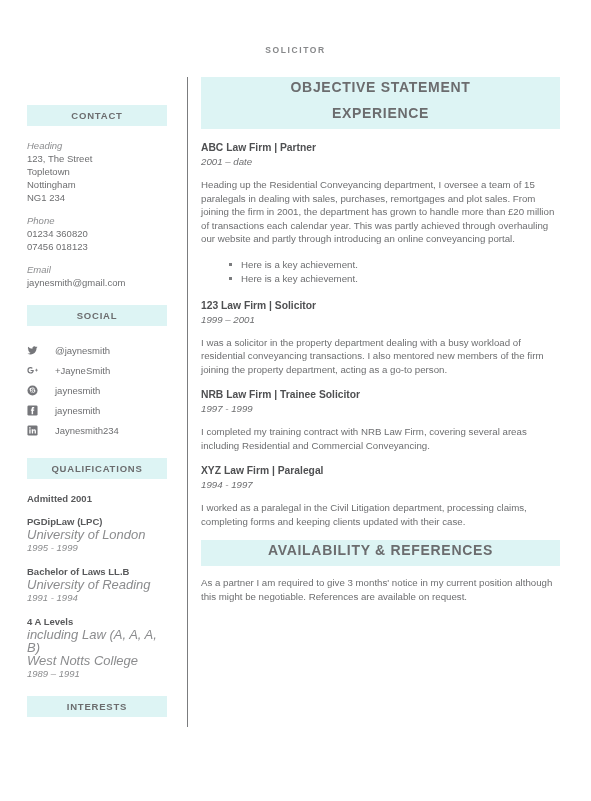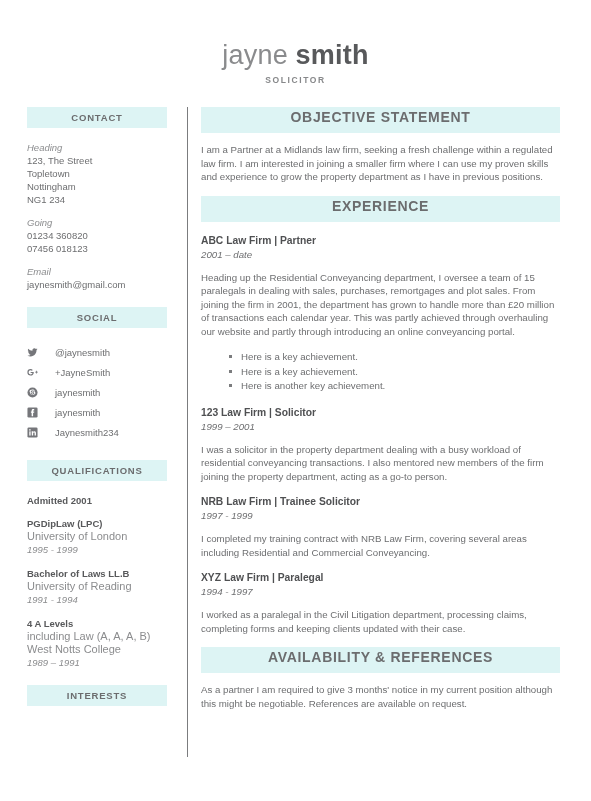--- a/index.html
+++ b/index.html
@@ -54,20 +54,21 @@
   
   .columns {
     display: flex;
     margin-top: 22px;
     align-items: flex-start;
   }
   .sidebar {
     width: 140px;
     margin-left: 27px;
     flex: none;
+    margin-top: 28px;
   }
   .divider {
     width: 1px;
     align-self: stretch;
     background: #7b7c7e;
     margin-left: 20px;
     height: 650px;
     flex: none;
   }
   .main {
@@ -141,23 +142,24 @@
 
   
   .qual-block { margin-bottom: 11px; }
   .qual-title {
     font-size: 9.5px;
     font-weight: 700;
     color: #58595b;
     line-height: 13px;
   }
   .qual-sub {
-    font-size: 11px;
+    font-size: 13px;
     color: #8b8c8e;
     line-height: 13px;
+    font-style: italic;
   }
   .qual-date {
     font-size: 9.5px;
     font-style: italic;
     color: #8b8c8e;
     line-height: 13px;
   }
 
   .interest-line {
     font-size: 9.5px;
@@ -206,39 +208,36 @@
     height: 3px;
     background: #7b7c7e;
   }
 </style>
 </head>
 <body>
 
 <div class="page">
 
   <div class="header">
-    <div class="name">
-      <span class="first">jayne</span><span>&nbsp;</span><span class="last">smith</span>
-    </div>
     <div class="jobtitle">SOLICITOR</div>
   </div>
 
   <div class="columns">
 
     <div class="sidebar">
 
       <div class="bar">CONTACT</div>
       <div class="side-block">
         <div class="label">Heading</div>
         <div class="side-line">123, The Street</div>
         <div class="side-line">Topletown</div>
         <div class="side-line">Nottingham</div>
         <div class="side-line">NG1 234</div>
         <div class="gap"></div>
-        <div class="label">Going</div>
+        <div class="label">Phone</div>
         <div class="side-line">01234 360820</div>
         <div class="side-line">07456 018123</div>
         <div class="gap"></div>
         <div class="label">Email</div>
         <div class="side-line">jaynesmith@gmail.com</div>
       </div>
 
       <div class="bar">SOCIAL</div>
       <div class="social-list">
 
@@ -323,32 +322,30 @@
 
       <div class="bar">INTERESTS</div>
 
     </div>
 
     <div class="divider"></div>
 
     <div class="main">
 
       <div class="bar">OBJECTIVE STATEMENT</div>
-      <div class="para">I am a Partner at a Midlands law firm, seeking a fresh challenge within a regulated law firm. I am interested in joining a smaller firm where I can use my proven skills and experience to grow the property department as I have in previous positions.</div>
 
       <div class="bar">EXPERIENCE</div>
 
       <div>
         <div class="job-title">ABC Law Firm | Partner</div>
         <div class="job-date">2001 – date</div>
         <div class="para">Heading up the Residential Conveyancing department, I oversee a team of 15 paralegals in dealing with sales, purchases, remortgages and plot sales. From joining the firm in 2001, the department has grown to handle more than £20 million of transactions each calendar year. This was partly achieved through overhauling our website and partly through introducing an online conveyancing portal.</div>
         <ul class="bullets">
           <li>Here is a key achievement.</li>
           <li>Here is a key achievement.</li>
-          <li>Here is another key achievement.</li>
         </ul>
       </div>
 
       <div>
         <div class="job-title">123 Law Firm | Solicitor</div>
         <div class="job-date">1999 – 2001</div>
         <div class="para">I was a solicitor in the property department dealing with a busy workload of residential conveyancing transactions. I also mentored new members of the firm joining the property department, acting as a go-to person.</div>
       </div>
 
       <div>

